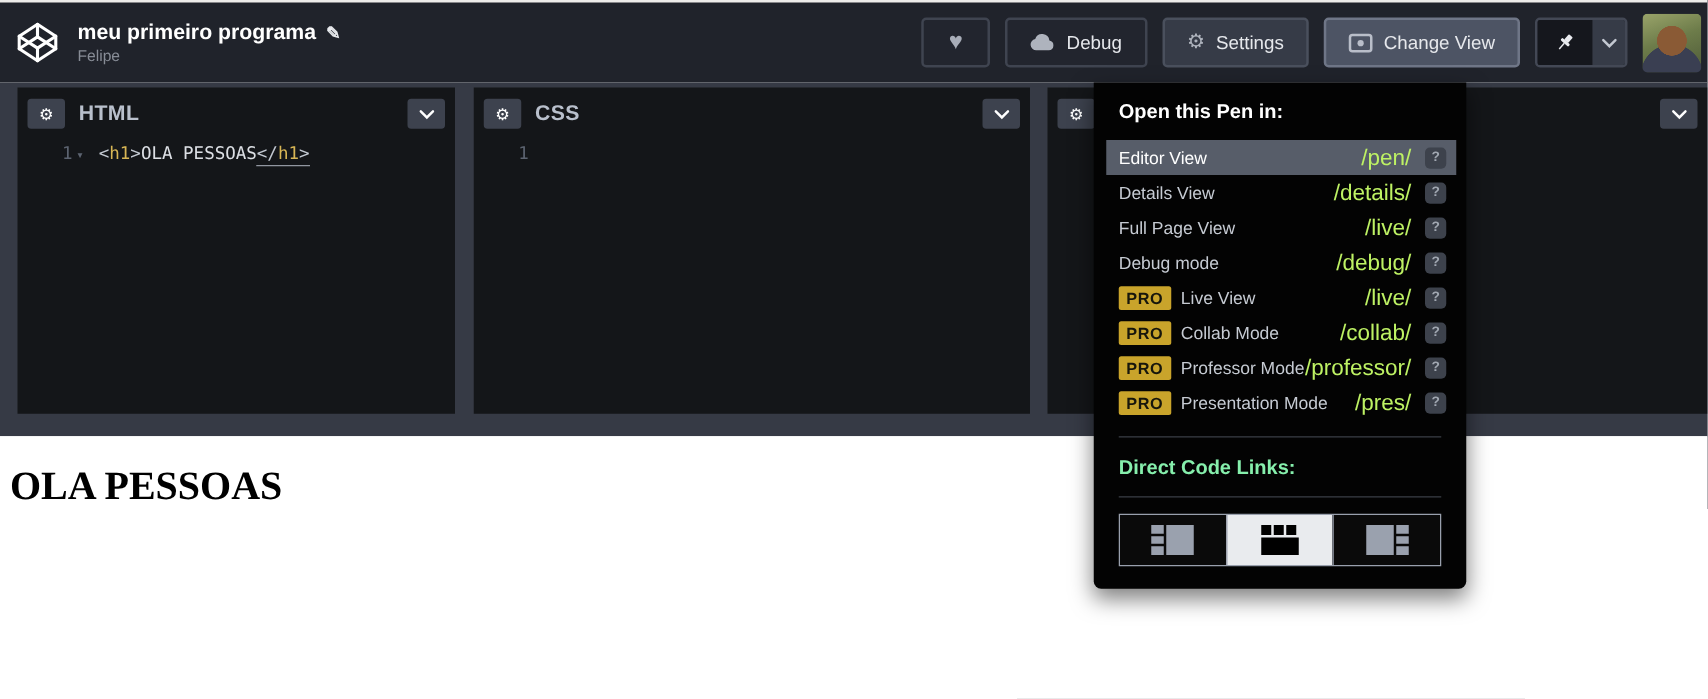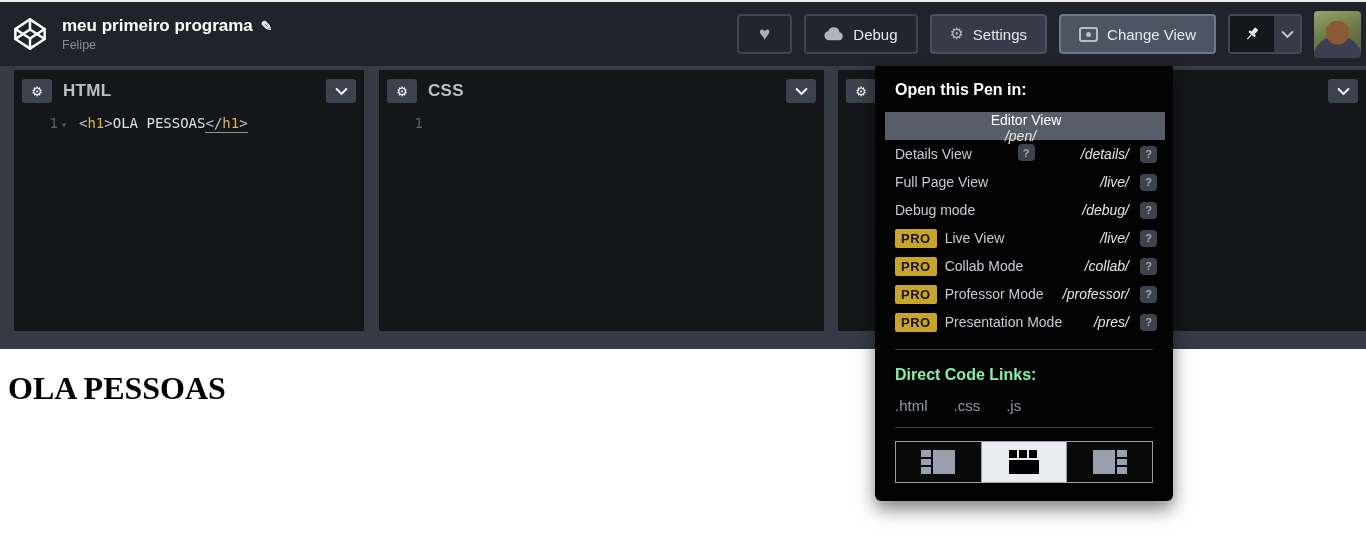--- a/index.html
+++ b/index.html
@@ -80,23 +80,23 @@
   .dropdown {
     position:absolute; left:875px; top:66px; width:298px; background:#030303;
     border-radius:0 0 6px 6px; box-shadow:0 8px 18px rgba(0,0,0,.5);
     padding-bottom:18px; z-index:50; color:#c6cbd3;
   }
   .dd-heading { font-size:16px; font-weight:bold; color:#fff; padding:15px 20px 13px; }
   .dd-item {
     height:28px; margin:0 8px 0 10px; padding:0 8px 0 10px;
     display:flex; align-items:center; font-size:14px; cursor:pointer;
   }
-  .dd-item.active { background:#575d69; color:#fff;flex-direction:column; }
+  .dd-item.active { background:#575d69; color:#fff; }
   .dd-item .flexfill { flex:1; }
-  .dd-path { color:#e5e5e5; margin-right:11px; font-size:14px;font-style:italic; }
+  .dd-path { color:#bef264; margin-right:11px; font-size:18px; }
   .dd-help {
     width:17px; height:17px; border-radius:4px; background:#3d424c; color:#a2a8b2;
     font-size:11px; font-weight:bold; display:flex; align-items:center; justify-content:center;
     cursor:pointer; flex:none;
   }
   .pro-badge {
     background:#c9a42b; color:#17160c; font-size:13px; font-weight:bold;
     padding:2px 6px; border-radius:2px; margin-right:8px; letter-spacing:.5px; flex:none;
   }
   .dd-divider { height:1px; background:#3b3f47; margin:13px 20px 0; }
@@ -298,25 +298,20 @@
   <div class="dd-item">
     <span class="pro-badge">PRO</span>
     <span>Presentation Mode</span>
       <span class="flexfill"></span>
     <span class="dd-path">/pres/</span>
     <span class="dd-help">?</span>
   </div>
 
   <div class="dd-divider"></div>
   <div class="dd-subheading">Direct Code Links:</div>
-  <div class="dd-links">
-    <span>.html</span>
-    <span>.css</span>
-    <span>.js</span>
-  </div>
 
   <div class="dd-divider"></div>
   <div class="layout-group">
     <button class="layout-btn">
       <span class="lay-icon">
         <span class="stack">
             <i></i>
             <i></i>
             <i></i>
           </span>

